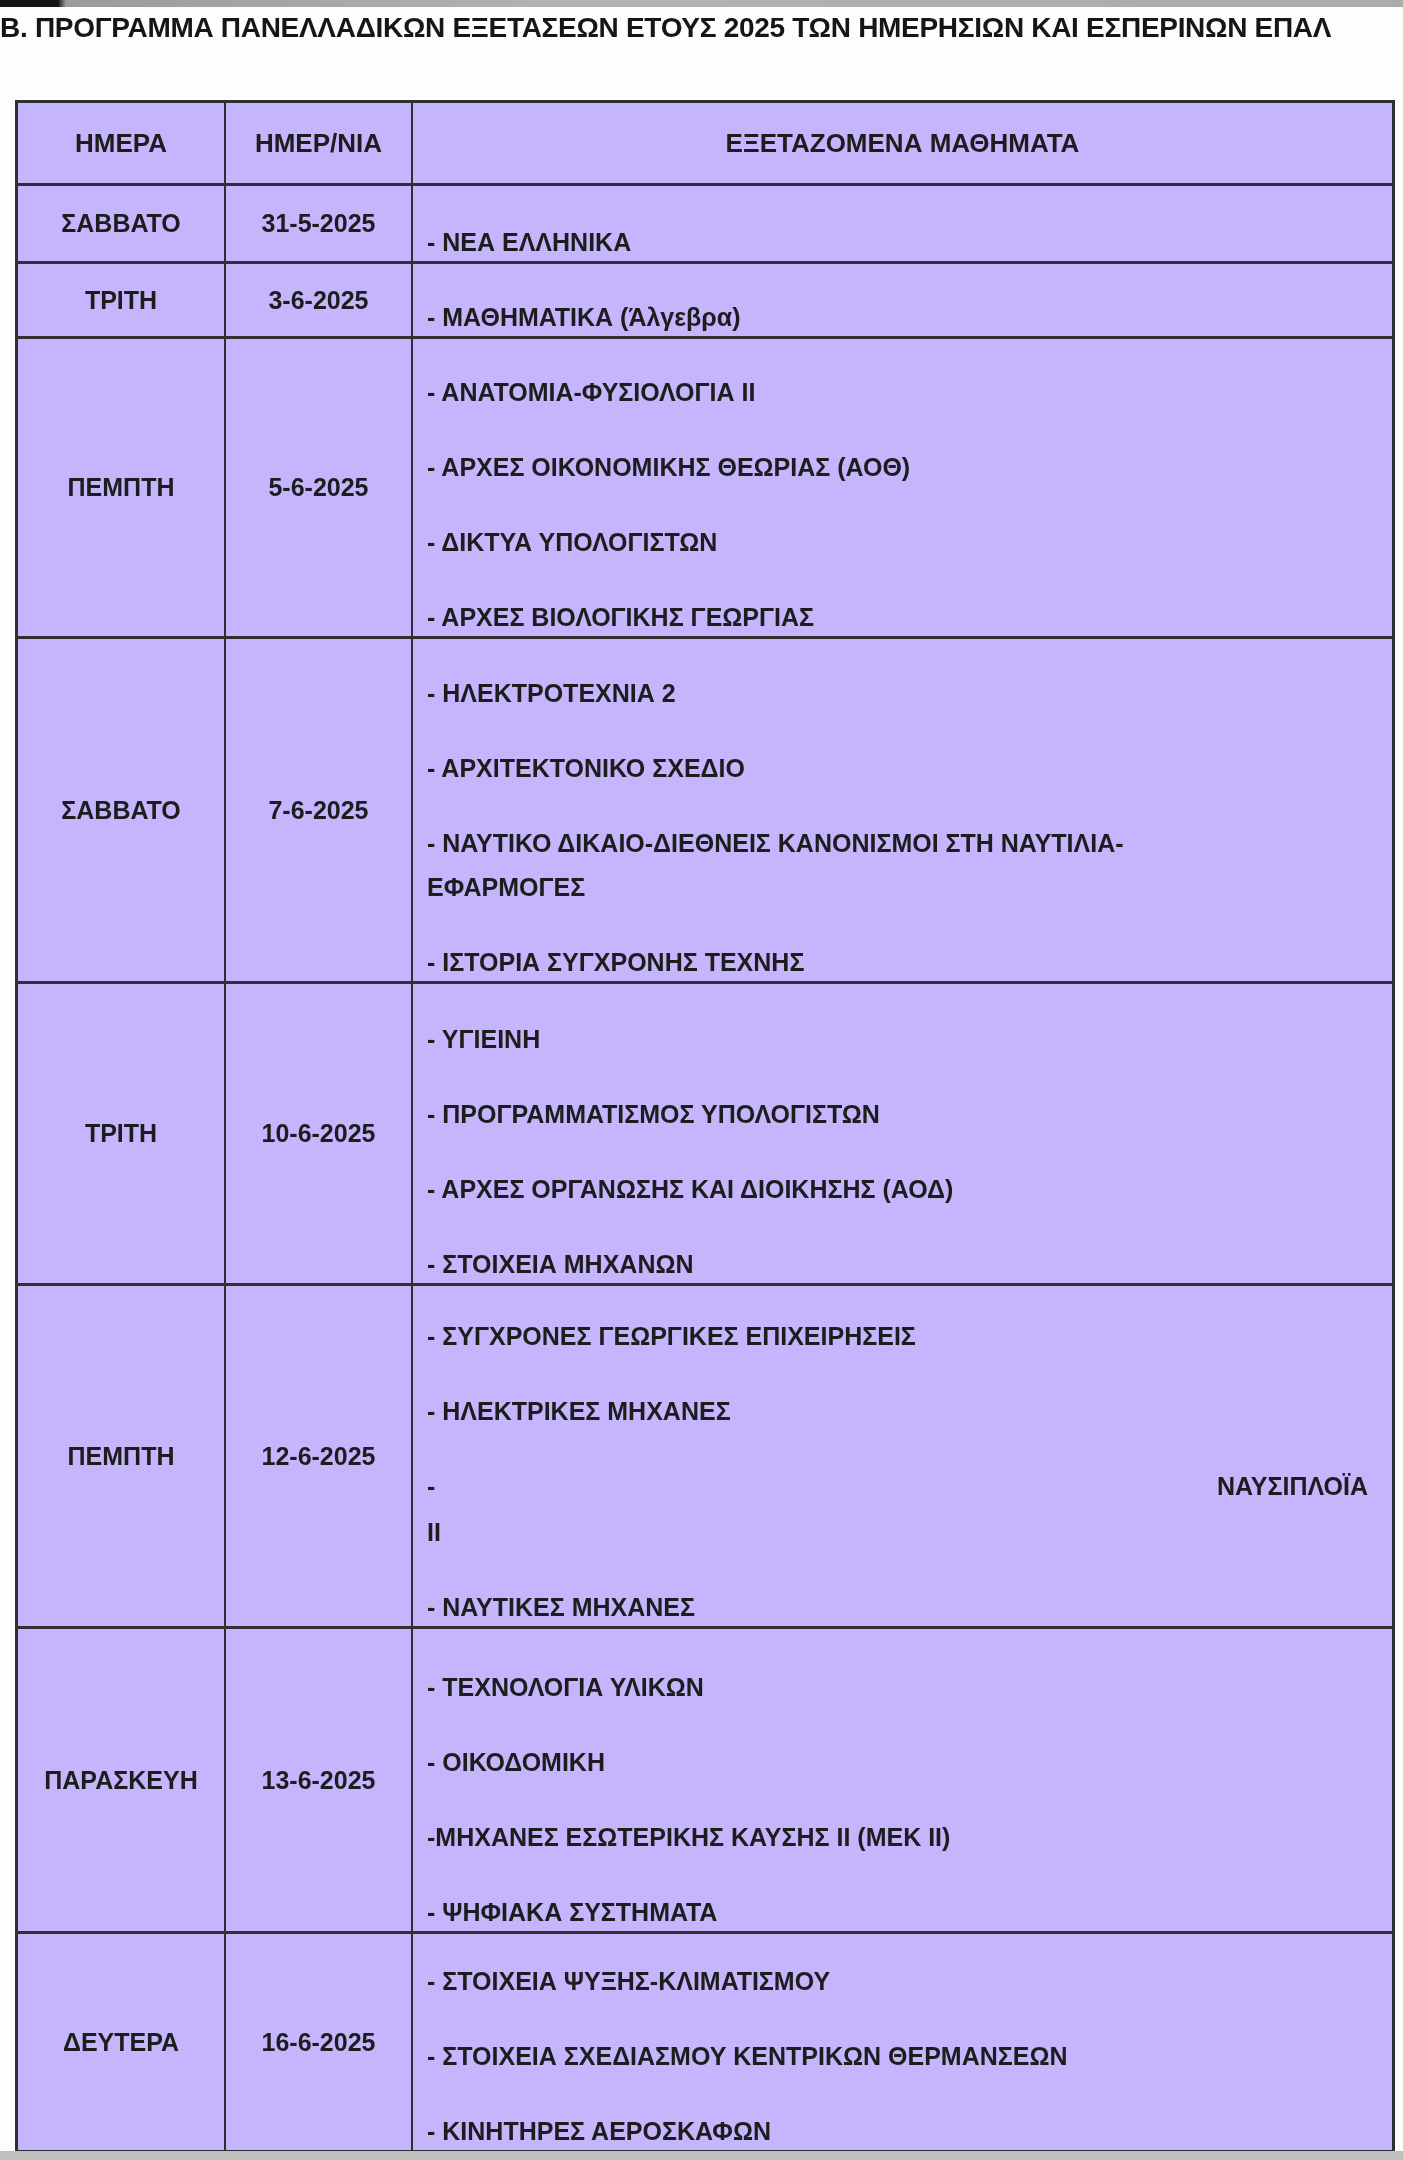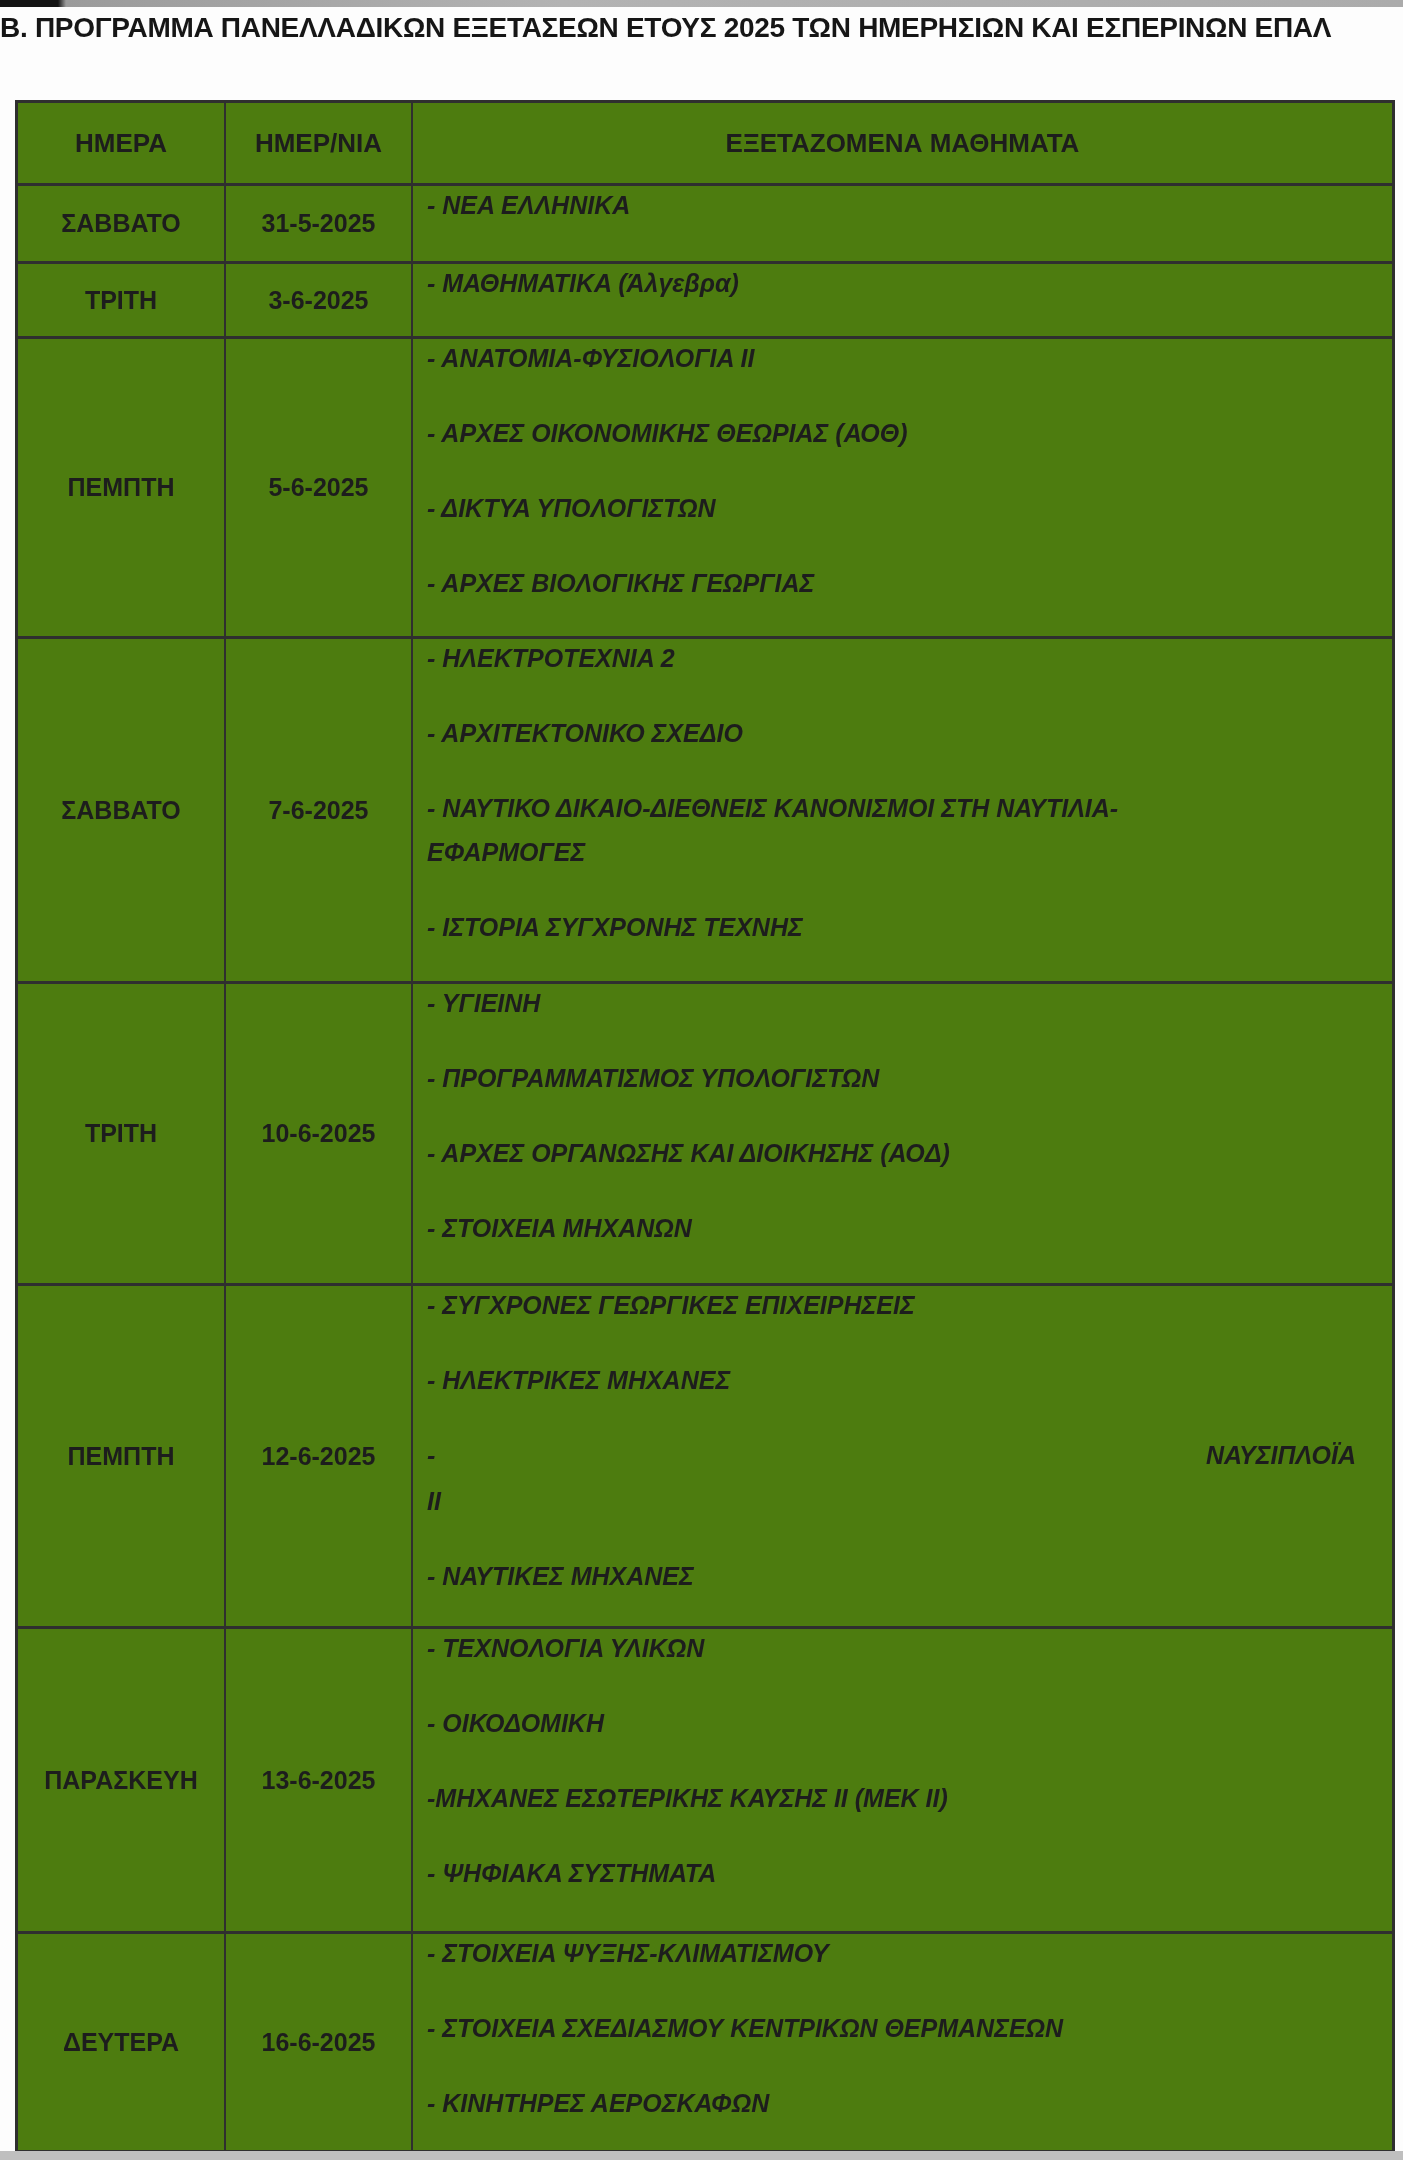--- a/index.html
+++ b/index.html
@@ -25,45 +25,44 @@
     position: absolute; top: 12px; left: 0; right: 0;
     text-align: left;
     font-size: 28px;
     letter-spacing: -0.3px;
     color: #161616;
     white-space: nowrap;
   }
   .schedule-table {
     position: absolute; top: 100px; left: 15px; width: 1380px;
     border: 3px solid #2f2f2f;
-    background: #4d7c0f;
+    background: #c4b5fd;
     box-sizing: border-box;
   }
   .row {
     display: grid;
     grid-template-columns: 206px 187px 1fr;
     box-sizing: border-box;
   }
   .row + .row { border-top: 3px solid #2f2f2f; }
   .cell {
     box-sizing: border-box;
     display: flex;
     align-items: center;
     justify-content: center;
     font-size: 25px;
     overflow: hidden;
   }
   .cell + .cell { border-left: 2px solid #2f2f2f; }
   .cell.subjects {
     flex-direction: column;
     align-items: stretch;
-    justify-content: flex-start;
-    padding: 0 28px 0 14px;
+    justify-content: flex-end;
+    padding: 0 16px 0 14px;
     text-align: left;
-    font-style: italic;
   }
   .subj { line-height: 38px; white-space: nowrap; }
   .subj + .subj { margin-top: 37px; }
   .subj.cont { margin-top: 6px; }
   .subj.cont-justified { margin-top: 8px; }
   .subj.justified {
     display: flex;
     justify-content: space-between;
     padding-right: 8px;
   }

